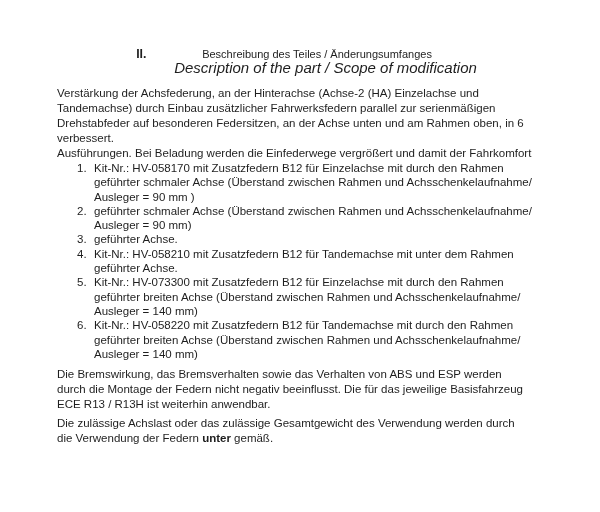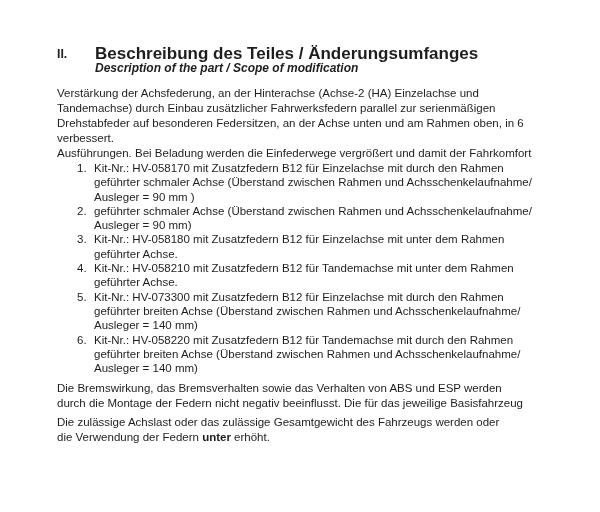--- a/index.html
+++ b/index.html
@@ -7,30 +7,30 @@
   .page {
     width: 600px;
     height: 512px;
     background: #ffffff;
     font-family: "Liberation Sans", sans-serif;
     color: #1e1e1e;
     padding: 47px 44px 0 57px;
     overflow: hidden;
     position: relative;
   }
-  .heading-row { display: flex; margin-bottom: 11px; }
+  .heading-row { display: flex; margin-bottom: 11px; justify-content: center; }
   .sec-num {
     width: 38px;
     font-weight: bold;
     font-size: 12.3px;
     line-height: 14px;
     flex-shrink: 0;
   }
-  .title-de { font-weight: bold; font-size: 17px; line-height: 14px; white-space: nowrap; }
-  .title-en { font-weight: bold; font-style: italic; font-size: 12px; line-height: 14px; white-space: nowrap; }
+  .title-de { font-weight: normal; font-size: 11px; line-height: 14px; white-space: nowrap; margin-left: 28px; }
+  .title-en { font-weight: normal; font-style: italic; font-size: 15px; line-height: 14px; white-space: nowrap; }
   .para { font-size: 11.5px; line-height: 15px; }
   .line { white-space: nowrap; }
   .intro { }
   .kit-list { margin-left: 20px; margin-bottom: 6px; }
   .kit-item { display: flex; font-size: 11.5px; line-height: 14.3px; }
   .kit-num { width: 17px; flex-shrink: 0; }
   .brakes { margin-bottom: 4px; }
   .bold { font-weight: bold; }
 </style>
 </head>
@@ -69,21 +69,20 @@
       <div class="kit-num">2.</div>
       <div>
         <div class="line">geführter schmaler Achse (Überstand zwischen Rahmen und Achsschenkelaufnahme/</div>
         <div class="line">Ausleger = 90 mm)</div>
       </div>
     </div>
 
     <div class="kit-item">
       <div class="kit-num">3.</div>
       <div>
-        <div class="line">Kit-Nr.: HV-058180 mit Zusatzfedern B12 für Einzelachse mit unter dem Rahmen</div>
         <div class="line">geführter Achse.</div>
       </div>
     </div>
 
     <div class="kit-item">
       <div class="kit-num">4.</div>
       <div>
         <div class="line">Kit-Nr.: HV-058210 mit Zusatzfedern B12 für Tandemachse mit unter dem Rahmen</div>
         <div class="line">geführter Achse.</div>
       </div>
@@ -105,20 +104,21 @@
         <div class="line">geführter breiten Achse (Überstand zwischen Rahmen und Achsschenkelaufnahme/</div>
         <div class="line">Ausleger = 140 mm)</div>
       </div>
     </div>
 
   </div>
 
   <div class="para brakes">
     <div class="line">Die Bremswirkung, das Bremsverhalten sowie das Verhalten von ABS und ESP werden</div>
     <div class="line">durch die Montage der Federn nicht negativ beeinflusst. Die für das jeweilige Basisfahrzeug</div>
+    <div class="line">ECE R13 / R13H ist weiterhin anwendbar.</div>
   </div>
 
   <div class="para">
-    <div class="line">Die zulässige Achslast oder das zulässige Gesamtgewicht des Fahrzeugs werden oder</div>
-    <div class="line"><span>die Verwendung der Federn </span><span class="bold">unter</span><span> erhöht.</span></div>
+    <div class="line">Die zulässige Achslast oder das zulässige Gesamtgewicht des Verwendung werden durch</div>
+    <div class="line"><span>die Verwendung der Federn </span><span class="bold">unter</span><span> gemäß.</span></div>
   </div>
 
 </div>
 
 </body></html>

